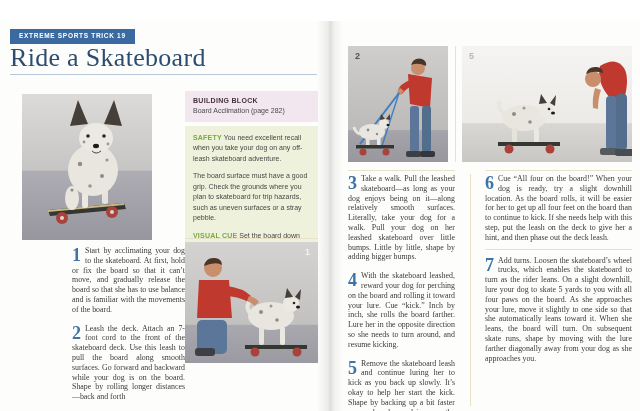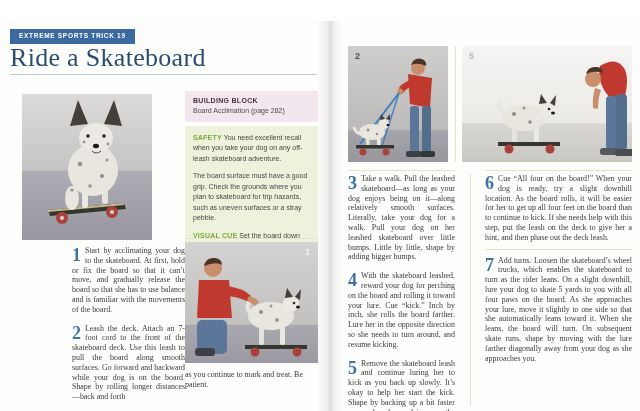--- a/index.html
+++ b/index.html
@@ -162,21 +162,20 @@
       <path d="M66,72 q-6,-6 -2,-12" stroke="#e9e6e0" stroke-width="4" fill="none"></path>
       <rect x="74" y="85" width="5" height="18" rx="2" fill="#e6e3dd"></rect>
       <rect x="95" y="85" width="5" height="18" rx="2" fill="#ece9e3"></rect>
       <rect x="60" y="103" width="62" height="4" fill="#34372f"></rect>
       <circle cx="70" cy="110" r="4.5" fill="#a8423a"></circle>
         <circle cx="112" cy="110" r="4.5" fill="#a8423a"></circle>
     </svg>
     <span class="photo-label pl-1">1</span>
   </div>
 
-  <p class="caption">as you continue to mark and treat. Be patient.</p>
 
   <div class="photo photo-2">
     <svg viewBox="0 0 100 116">
       <defs>
         <linearGradient id="bg2" x1="0" y1="0" x2="0" y2="1">
           <stop offset="0" stop-color="#cfcecc"></stop>
             <stop offset="0.72" stop-color="#bcbbb9"></stop>
           <stop offset="0.73" stop-color="#a5a4aa"></stop>
             <stop offset="1" stop-color="#98979e"></stop>
         </linearGradient>

